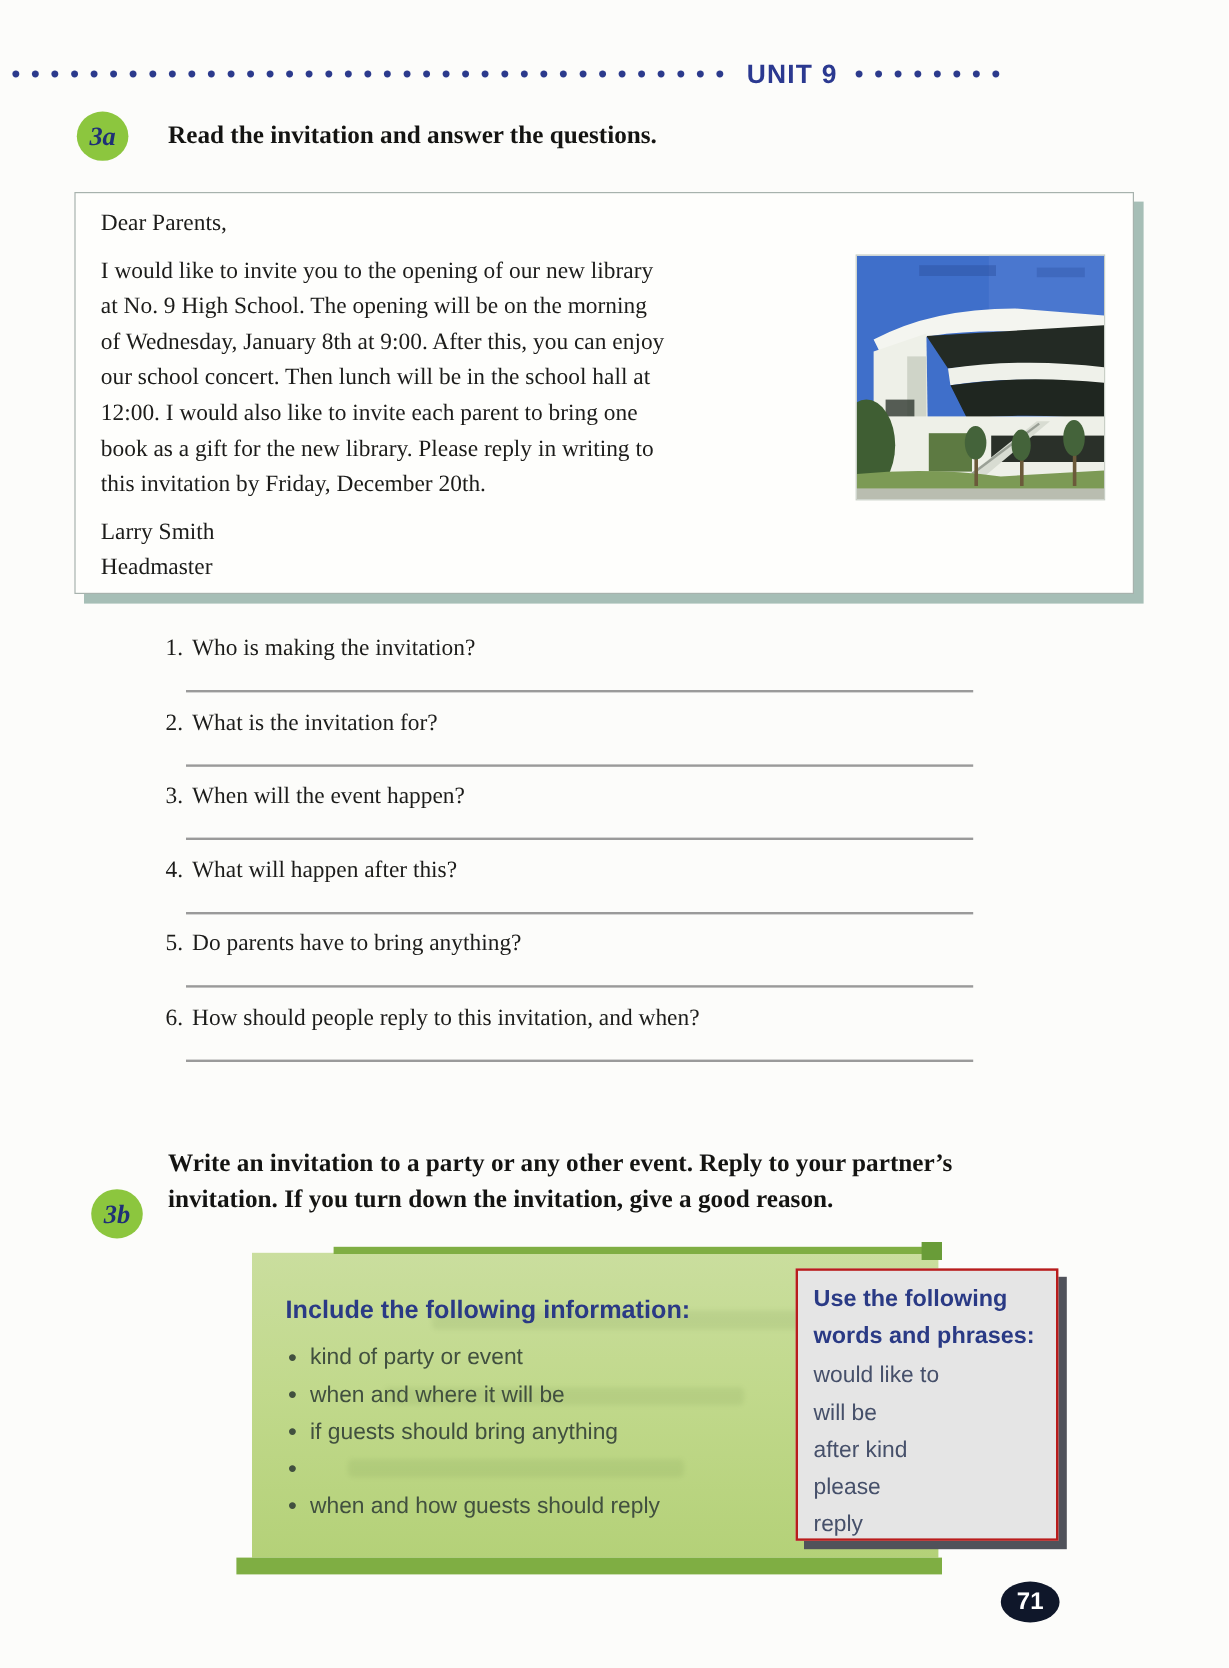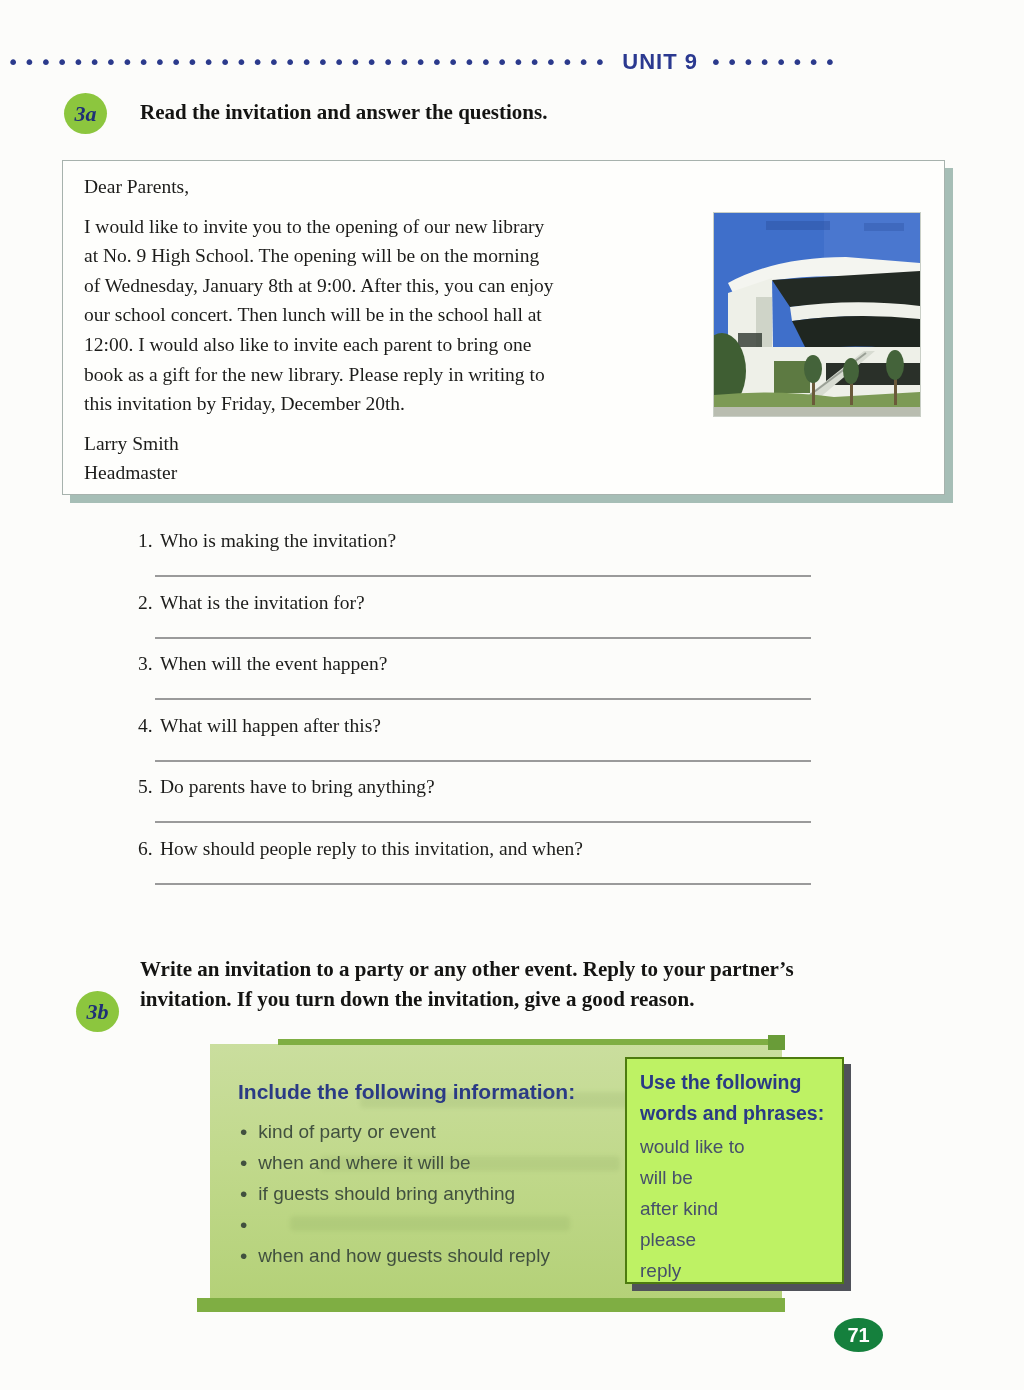--- a/index.html
+++ b/index.html
@@ -102,39 +102,39 @@
   }
   .include-list{
     position:absolute;left:30px;top:72px;
     font-family:"Liberation Sans",sans-serif;font-size:19px;color:#41503f;
   }
   .include-item{height:31px;display:flex;align-items:center;}
   .bullet{font-size:21px;margin-right:11px;color:#41503f;}
 
   
   .words-box{
-    position:absolute;left:625px;top:1057px;width:215px;height:223px;
-    background:#bef264;border:2px solid #4d7c0f;
+    position:absolute;left:663px;top:1057px;width:215px;height:223px;
+    background:#e5e5e5;border:2px solid #b91c1c;
     box-shadow:7px 7px 0 #50525a;
   }
   .words-heading{
     position:absolute;left:13px;top:8px;
     font-family:"Liberation Sans",sans-serif;font-weight:bold;font-size:19.5px;
     line-height:31px;color:#2a3a85;white-space:pre-line;
   }
   .words-list{
     position:absolute;left:13px;top:72px;
     font-family:"Liberation Sans",sans-serif;font-size:19px;line-height:31px;
     color:#46506a;
   }
 
   
   .page-num{
     position:absolute;left:834px;top:1318px;width:49px;height:34px;
-    background:#15803d;border-radius:50%;
+    background:#0f172a;border-radius:50%;
     color:#ffffff;font-family:"Liberation Sans",sans-serif;font-weight:bold;
     font-size:20px;display:flex;align-items:center;justify-content:center;
   }
 </style>
 </head>
 <body>
 
 <div class="page">
 
   <div class="header">

